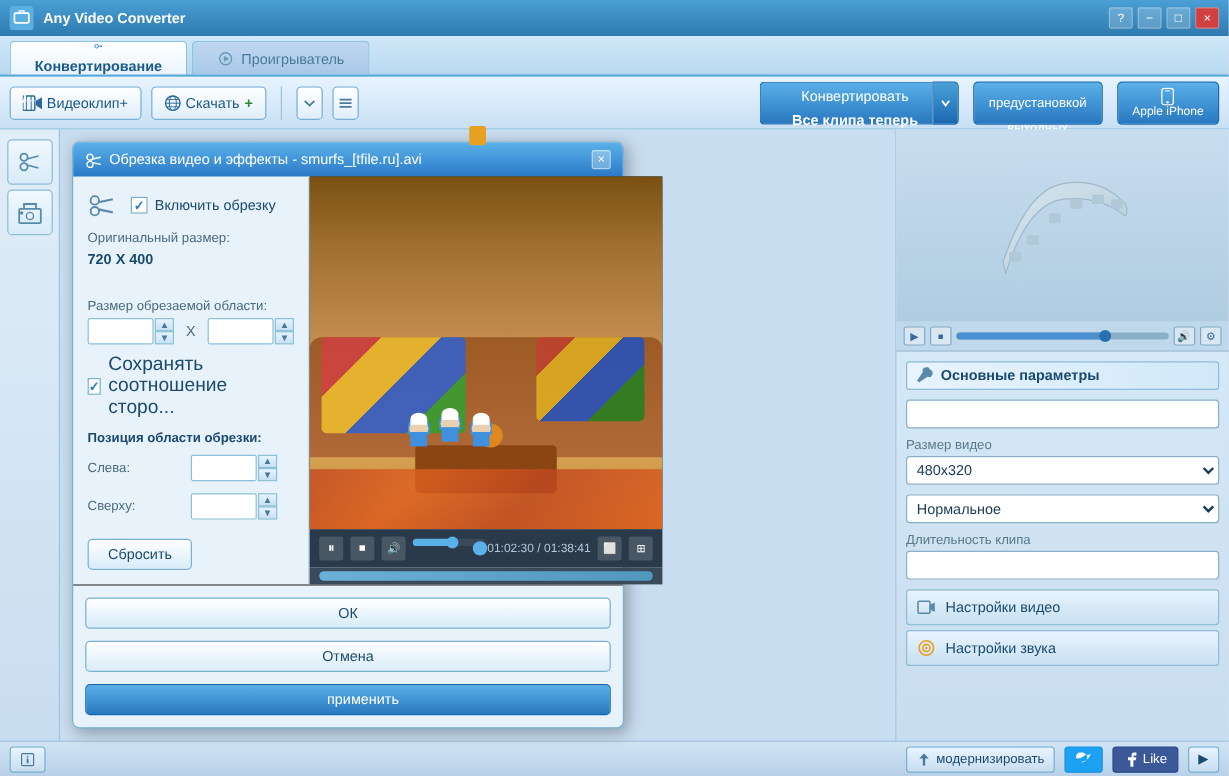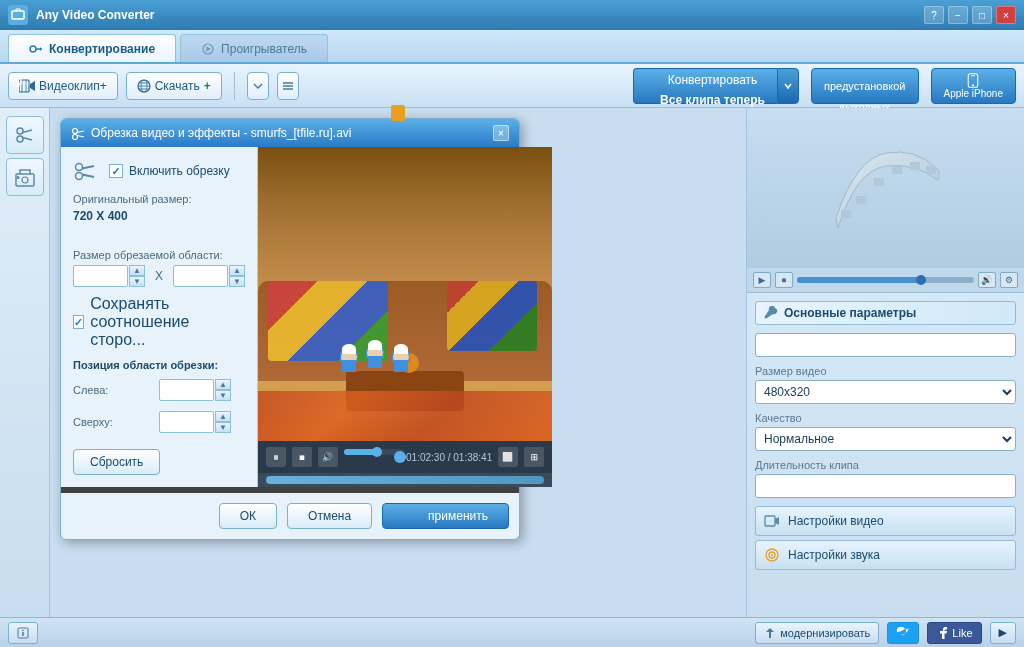--- a/index.html
+++ b/index.html
@@ -6,21 +6,21 @@
     body { font-family: 'Segoe UI', Tahoma, Geneva, Verdana, sans-serif; font-size: 12px; background: #d6e4f0; width: 1024px; height: 647px; overflow: hidden; }
 
     
     .title-bar { background: linear-gradient(to bottom, #4a9fd4, #2d7ab0); height: 30px; display: flex; align-items: center; padding: 0 8px; color: white; }
     .title-bar-icon { width: 20px; height: 20px; background: #5baee0; border-radius: 3px; margin-right: 8px; display: flex; align-items: center; justify-content: center; font-size: 10px; }
     .title-bar-text { flex: 1; font-size: 12px; font-weight: bold; }
     .title-bar-controls { display: flex; gap: 4px; }
     .title-bar-btn { width: 20px; height: 18px; background: rgba(255,255,255,0.2); border: 1px solid rgba(255,255,255,0.3); border-radius: 2px; color: white; font-size: 10px; display: flex; align-items: center; justify-content: center; cursor: pointer; }
     .tab-bar { background: linear-gradient(to bottom, #d0e8f8, #b8d8f0); height: 34px; display: flex; align-items: flex-end; padding: 0 8px; border-bottom: 2px solid #5aabdc; }
     .tab { height: 28px; padding: 0 20px; display: flex; align-items: center; gap: 6px; border-radius: 4px 4px 0 0; font-size: 12px; cursor: pointer; border: 1px solid #8ac4e0; border-bottom: none; }
-    .tab.active { background: linear-gradient(to bottom, #ffffff, #eaf4ff); color: #1a5a8a; font-weight: bold; }
+    .tab.active { background: linear-gradient(to bottom, #ffffff, #eaf4ff); color: #1a5a8a; font-weight: bold; flex-direction: column; }
     .tab.inactive { background: linear-gradient(to bottom, #c0d8f0, #a8c8e8); color: #4a7a9a; }
 
     .action-bar { background: linear-gradient(to bottom, #e8f4ff, #c8e0f4); height: 44px; display: flex; align-items: center; padding: 0 8px; gap: 8px; border-bottom: 1px solid #8ac4e0; }
     .add-btn { background: linear-gradient(to bottom, #ffffff, #e0eefc); border: 1px solid #7ab0d4; border-radius: 4px; padding: 4px 10px; display: flex; align-items: center; gap: 4px; cursor: pointer; color: #1a5a8a; font-size: 12px; height: 28px; }
 
     .convert-btn { background: linear-gradient(to bottom, #5ab0e8, #2878c0); border: 1px solid #1a68b0; border-radius: 4px; padding: 4px 12px; display: flex; align-items: center; gap: 6px; cursor: pointer; color: white; font-size: 12px; height: 36px; flex: 0 0 auto; }
     .convert-arrow { background: linear-gradient(to bottom, #4aa0d8, #1a68b0); border: 1px solid #1a68b0; border-radius: 0 4px 4px 0; width: 22px; height: 36px; display: flex; align-items: center; justify-content: center; cursor: pointer; color: white; }
 
     .preset-btn { background: linear-gradient(to bottom, #5ab0e8, #2878c0); border: 1px solid #1a68b0; border-radius: 4px; padding: 4px 12px; display: flex; align-items: center; gap: 6px; cursor: pointer; color: white; font-size: 11px; height: 36px; text-align: center; }
 
@@ -63,21 +63,21 @@
 
     .controls-bar { background: #2a3a4a; padding: 4px 8px; display: flex; align-items: center; gap: 6px; height: 32px; }
     .ctrl-btn { width: 20px; height: 20px; background: rgba(255,255,255,0.15); border: none; border-radius: 2px; color: white; cursor: pointer; display: flex; align-items: center; justify-content: center; font-size: 11px; }
     .progress-bar { flex: 1; height: 8px; background: #3a4a5a; border-radius: 4px; position: relative; cursor: pointer; }
     .progress-fill { height: 100%; background: linear-gradient(to right, #5ab0e8, #2a7ac8); border-radius: 4px; width: 62%; }
     .progress-thumb { width: 12px; height: 12px; background: #5ab0e8; border-radius: 50%; position: absolute; top: -2px; left: 62%; transform: translateX(-50%); }
     .time-display { color: #b0c8d8; font-size: 10px; white-space: nowrap; }
     .vol-slider { width: 60px; height: 6px; background: linear-gradient(to right, #5ab0e8 60%, #3a4a5a 60%); border-radius: 3px; }
     .vol-thumb { width: 10px; height: 10px; background: #5ab0e8; border-radius: 50%; position: relative; left: 56%; top: -8px; }
 
-    .dialog-footer { display: flex; justify-content: flex-end; gap: 10px; padding: 10px; border-top: 6px solid #404040; }
+    .dialog-footer { display: flex; justify-content: flex-start; gap: 10px; padding: 10px; border-top: 1px solid #404040; flex-direction: column; }
     .footer-btn { background: linear-gradient(to bottom, #ffffff, #d8ecf8); border: 1px solid #7ab0d0; border-radius: 4px; padding: 4px 20px; cursor: pointer; font-size: 12px; color: #1a4a70; height: 26px; }
     .footer-btn.primary { background: linear-gradient(to bottom, #5ab0e8, #2878c0); color: white; border-color: #1a68b0; padding-left: 45px; }
 
     
     .right-panel { width: 278px; background: linear-gradient(to bottom, #dceefa, #c8ddef); border-left: 1px solid #a0c4e0; display: flex; flex-direction: column; }
     .preview-area { height: 160px; background: linear-gradient(to bottom, #c8ddf0, #b0cce0); display: flex; align-items: center; justify-content: center; position: relative; }
     .film-icon { width: 120px; height: 100px; }
     .mini-progress { flex: 1; height: 6px; background: #8ab0c8; border-radius: 3px; position: relative; }
     .mini-fill { height: 100%; background: #4a90d0; border-radius: 3px; width: 70%; }
     .mini-thumb { width: 10px; height: 10px; background: #2a70b0; border-radius: 50%; position: absolute; top: -2px; left: 70%; transform: translateX(-50%); }
@@ -449,21 +449,20 @@
       <div class="param-group">
         <div class="param-label">Размер видео</div>
         <div style="display:flex; align-items:center; gap:2px;">
           <select class="param-select">
             <option>480x320</option>
           </select>
         </div>
       </div>
 
       <div class="param-group">
-        <div class="param-label">Качество</div>
         <select class="param-select">
           <option>Нормальное</option>
         </select>
       </div>
 
       <div class="param-group">
         <div class="param-label">Длительность клипа</div>
         <input class="param-input" type="text" style="">
       </div>
 

